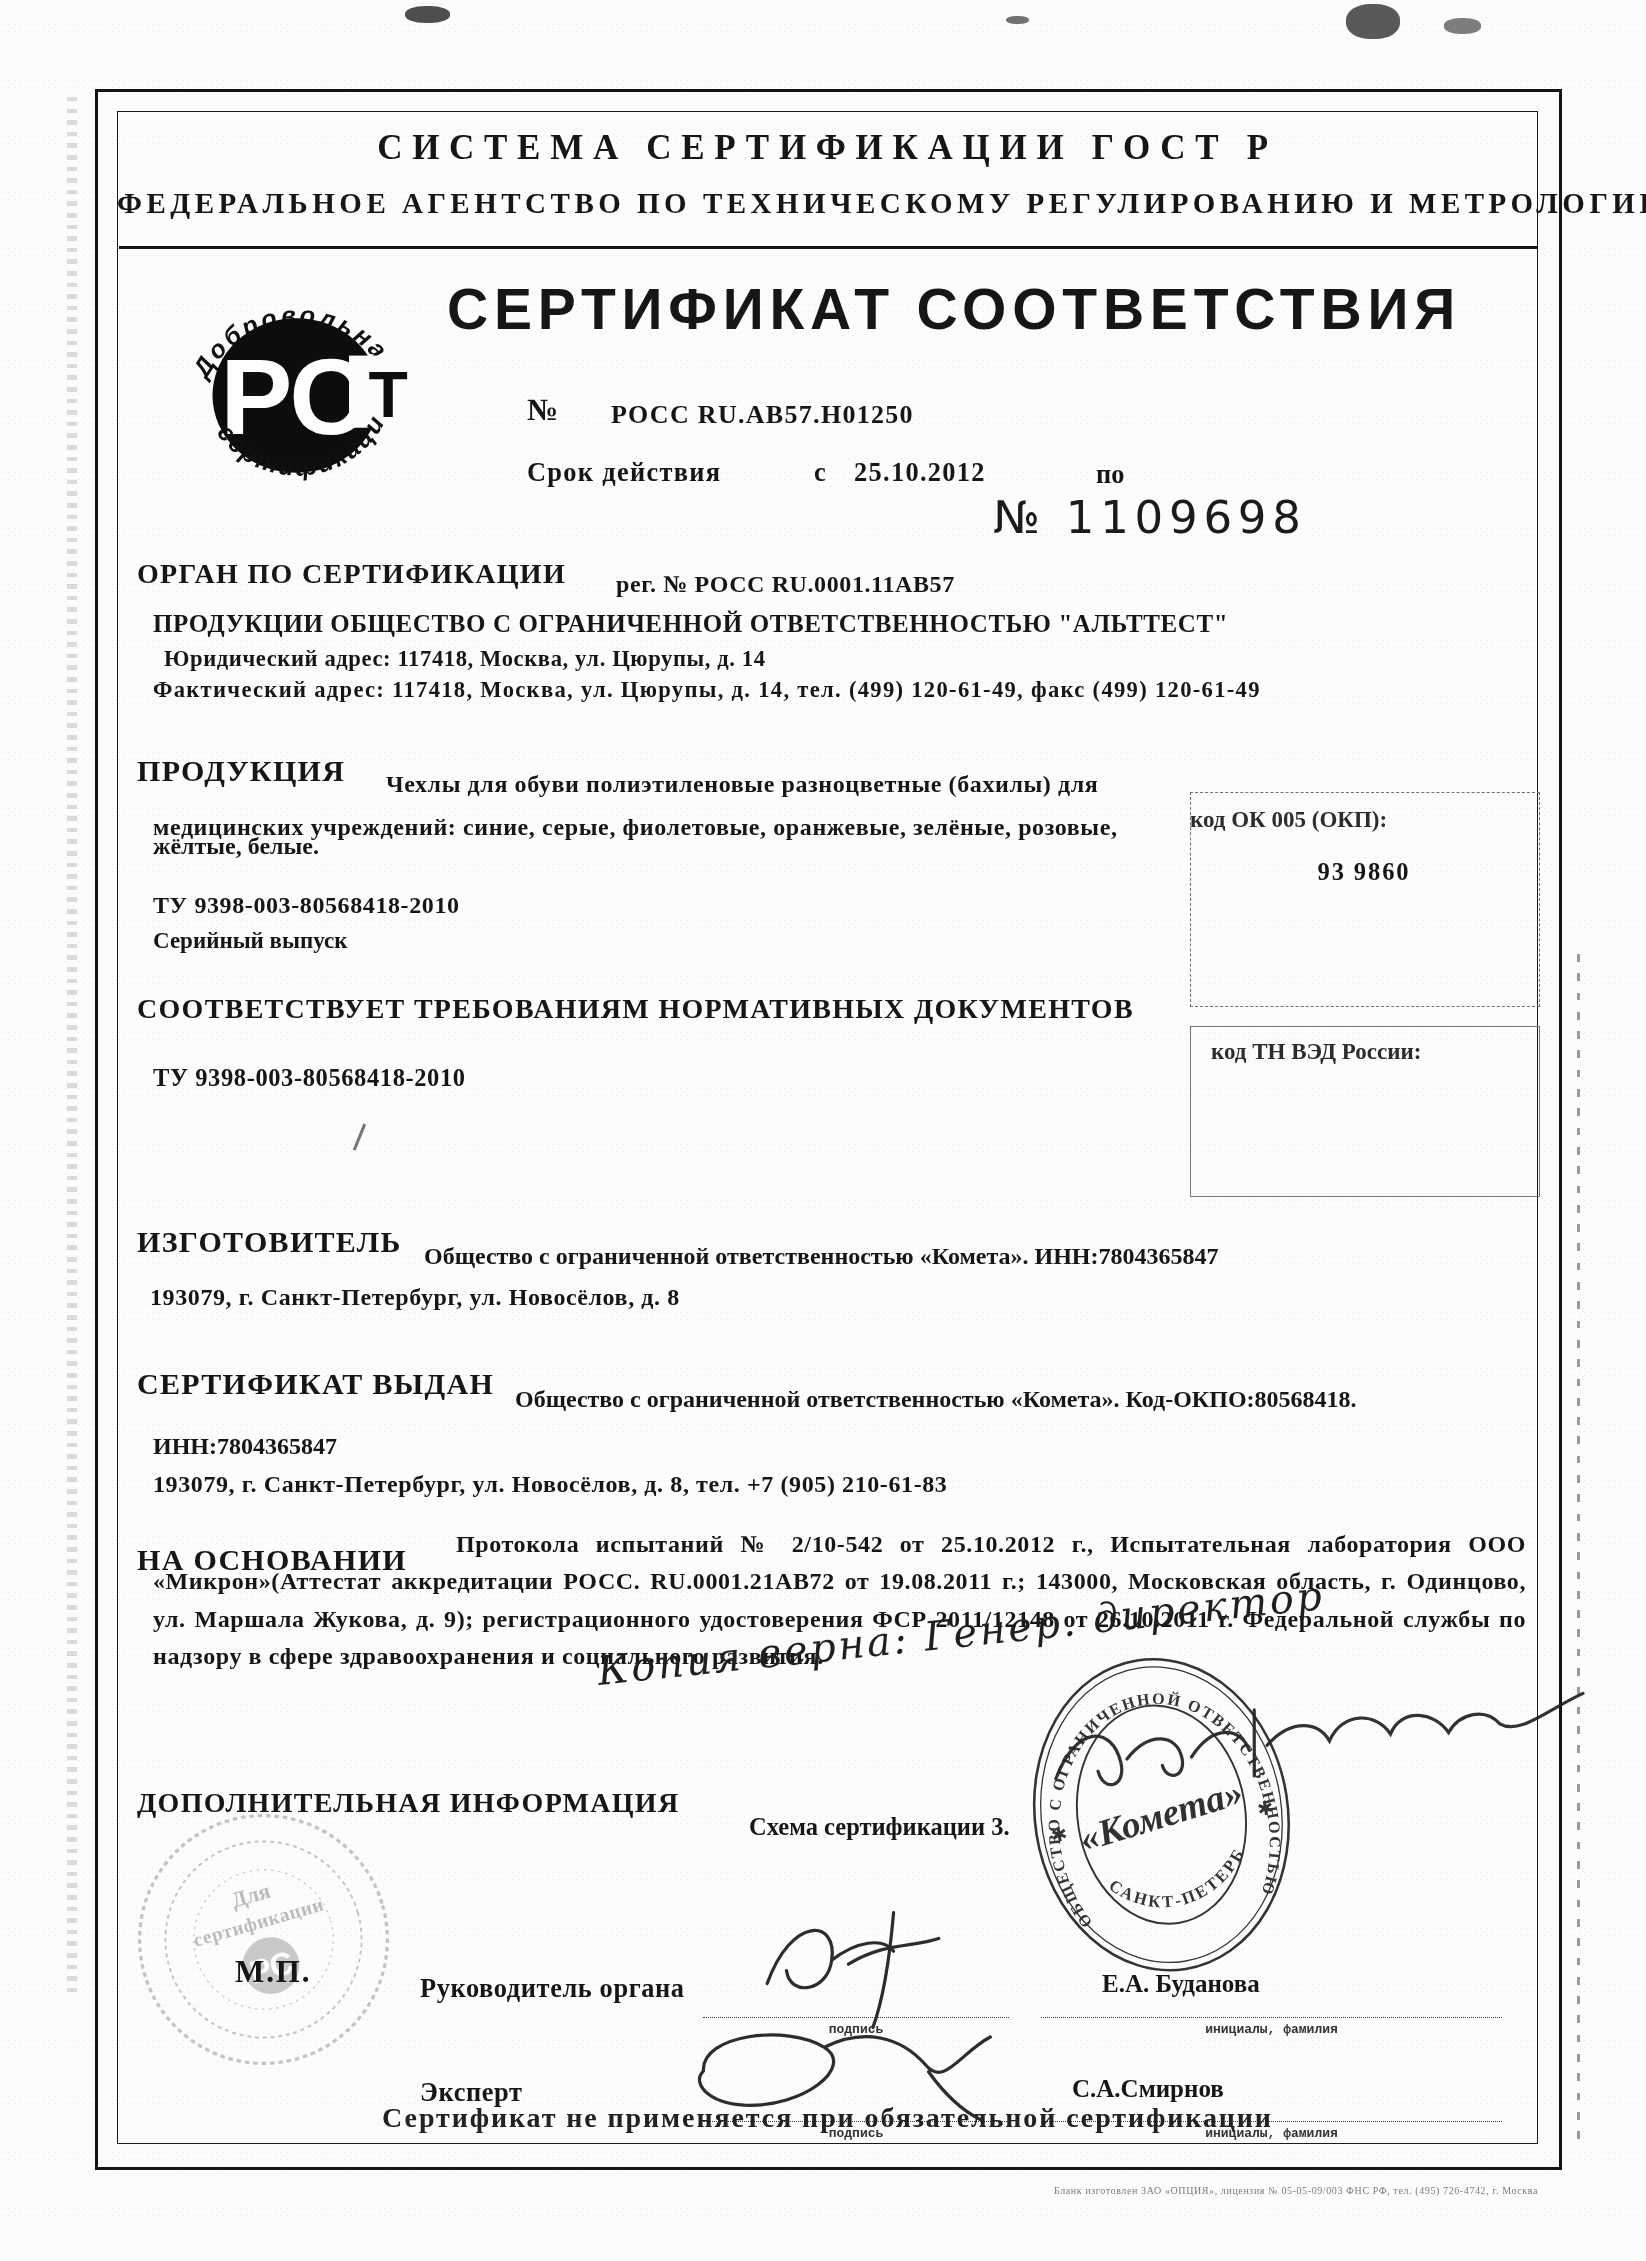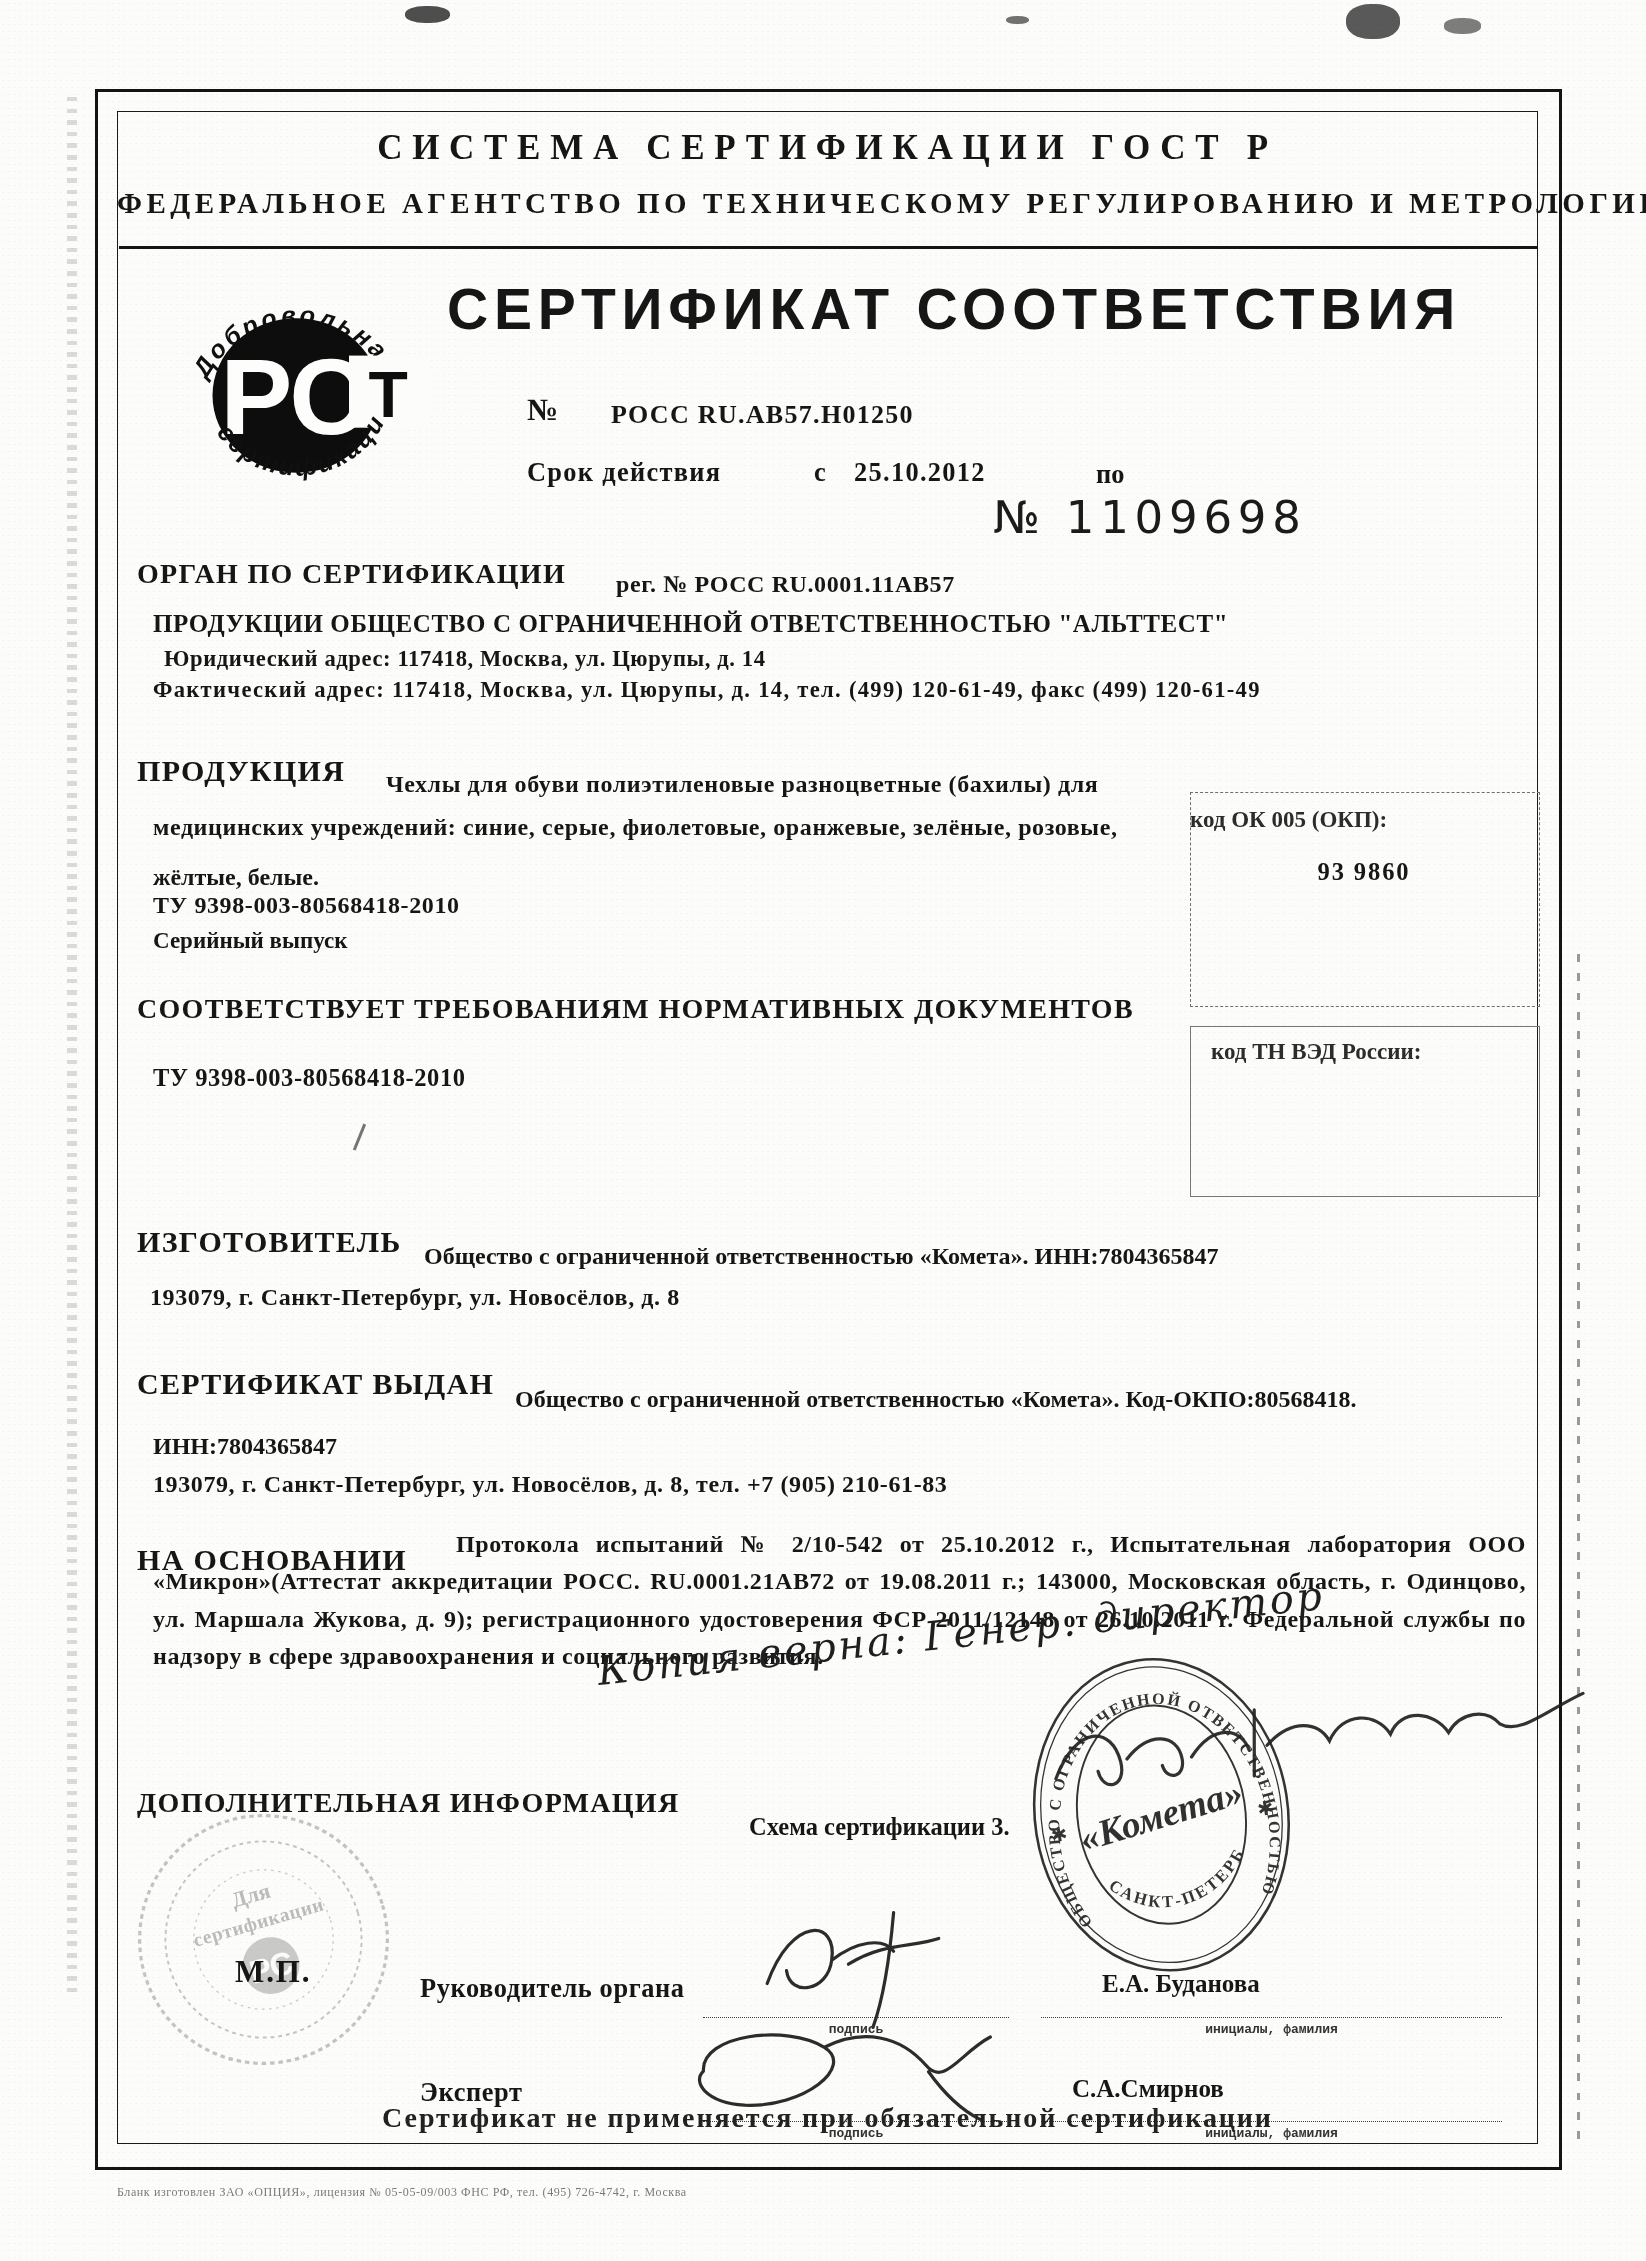--- a/index.html
+++ b/index.html
@@ -24,21 +24,21 @@
   .val-to{left:1096px;top:459px;font-size:26.4px;font-weight:bold;}
   .serial{left:993px;top:491px;font-family:"DejaVu Sans",sans-serif;font-size:45px;letter-spacing:5.8px;color:#1b1b1b;}
   .cb-label{left:137px;top:558px;font-size:28px;font-weight:bold;letter-spacing:1.3px;}
   .cb-reg{left:616px;top:571px;font-size:24px;font-weight:bold;letter-spacing:0.6px;}
   .cb-line1{left:153px;top:610px;font-size:25px;font-weight:bold;letter-spacing:0.6px;}
   .cb-line2{left:164px;top:646px;font-size:22.6px;font-weight:bold;letter-spacing:0.6px;}
   .cb-line3{left:153px;top:677px;font-size:22.6px;font-weight:bold;letter-spacing:1.3px;}
   .prod-label{left:137px;top:754px;font-size:30px;font-weight:bold;letter-spacing:1.3px;}
   .prod-d1{left:386px;top:771px;font-size:24px;font-weight:bold;letter-spacing:0.6px;}
   .prod-d2{left:153px;top:814px;font-size:24px;font-weight:bold;letter-spacing:0.6px;}
-  .prod-d3{left:153px;top:864px;font-size:24px;font-weight:bold;}
+  .prod-d3{left:153px;top:833px;font-size:24px;font-weight:bold;}
   .prod-tu{left:153px;top:892px;font-size:24px;font-weight:bold;letter-spacing:0.6px;}
   .prod-issue{left:153px;top:928px;font-size:23px;font-weight:bold;}
   .okp-box{left:1190px;top:792px;width:348px;height:213px;border:1.9px dashed #6f6f6f;}
   .okp-label{left:1190px;top:807px;width:348px;text-align:left;font-size:23px;font-weight:bold;color:#2c2c2c;}
   .okp-value{left:1190px;top:858px;width:348px;text-align:center;font-size:24.5px;font-weight:bold;letter-spacing:1.9px;}
   .conf-label{left:137px;top:993px;font-size:28px;font-weight:bold;letter-spacing:1.3px;}
   .conf-tu{left:153px;top:1064px;font-size:24.5px;font-weight:bold;letter-spacing:0.6px;}
   .tnved-box{left:1190px;top:1026px;width:348px;height:169px;border:1.9px solid #777;}
   .tnved-label{left:1211px;top:1039px;font-size:23px;font-weight:bold;color:#2c2c2c;}
   .manu-label{left:137px;top:1225px;font-size:30px;font-weight:bold;letter-spacing:1.3px;}
@@ -71,21 +71,21 @@
   .head-name{left:1072px;top:1970px;margin-left:30px;}
   .expert-name{left:1072px;top:2075px;text-align:center;}
   .sig-caption{font-size:13px;font-weight:bold;color:#333;text-align:center;font-family:Liberation Mono, monospace;}
   .cap-hs{left:703px;top:2022px;width:306px;}
   .cap-hn{left:1041px;top:2022px;width:461px;}
   .cap-es{left:703px;top:2126px;width:306px;}
   .cap-en{left:1041px;top:2126px;width:461px;}
   .head-sig{left:740px;top:1901px;}
   .expert-sig{left:658px;top:2010px;}
   .footer-note{left:117px;top:2102px;width:1421px;text-align:center;font-size:28px;font-weight:bold;letter-spacing:1.9px;color:#222;}
-  .fine-print{left:117px;top:2185px;width:1421px;text-align:left;font-size:12px;color:#4e4e4e;
+  .fine-print{left:117px;top:2185px;width:1421px;text-align:right;font-size:10px;color:#4e4e4e;
               letter-spacing:0.6px;opacity:.75;filter:blur(0.3px);}
   .speck{background:#141414;border-radius:45%;}
   .noise-left{left:67px;top:97px;width:10.3px;height:1902px;opacity:.3;
       background:repeating-linear-gradient(180deg,rgba(0,0,0,.45) 0 4.5px,transparent 4.5px 11.6px);}
   .noise-right{left:1577px;top:954px;width:3.2px;height:1193px;opacity:.45;
       background:repeating-linear-gradient(180deg,#222 0 7.7px,transparent 7.7px 19.3px);}
   .tick-mark{left:358px;top:1123px;width:2.6px;height:28px;background:#2d2d2d;opacity:.65;transform:rotate(22deg);}
   svg .ser{font-family:"Liberation Serif",serif;}
   svg .sans{font-family:"Liberation Sans",sans-serif;}
 </style>

